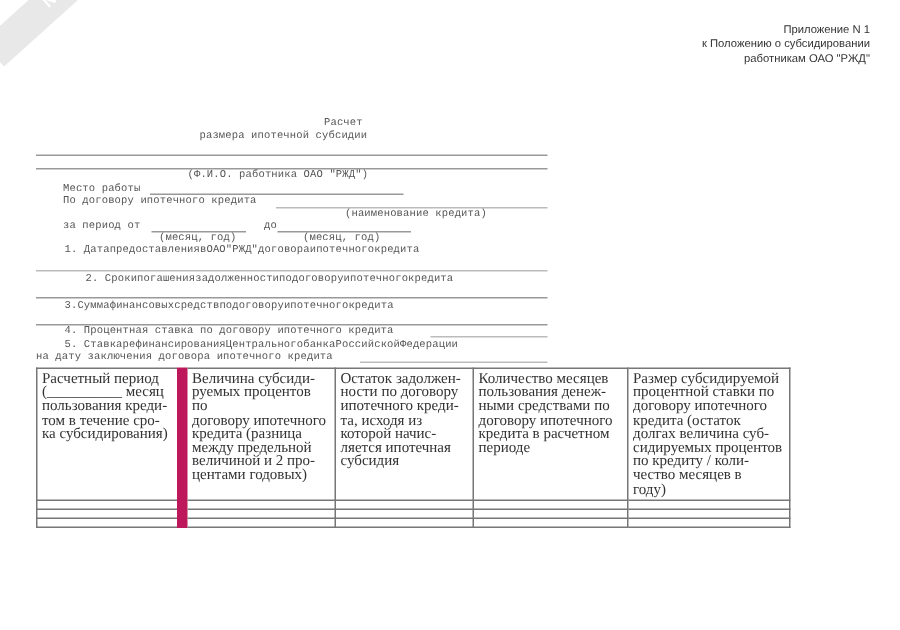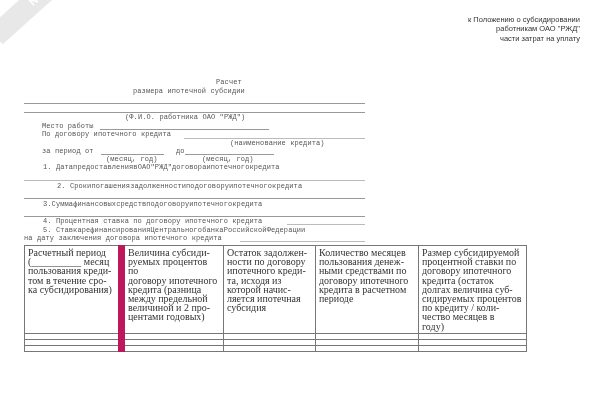--- a/index.html
+++ b/index.html
@@ -23,23 +23,23 @@
   table.grid td.strong-left { border-left:7px solid #be185d; }
 </style>
 </head>
 <body>
 
 <div class="watermark">
     <span>NoNumber.ru</span>
   </div>
 
 <div class="appendix sans">
+  <div>Приложение N 1</div>
   <div>к Положению о субсидировании</div>
   <div>работникам ОАО "РЖД"</div>
-  <div>части затрат на уплату</div>
 </div>
 
 <div class="abs mono" style="left:178px;top:78px;padding-left:38px;">Расчет</div>
 <div class="abs mono" style="left:133px;top:87px;">размера ипотечной субсидии</div>
 
 <div class="line" style="left:24px;top:103px;width:341px;"></div>
 <div class="line" style="left:24px;top:112px;width:341px;"></div>
 <div class="abs mono" style="left:125px;top:113px;">(Ф.И.О. работника ОАО "РЖД")</div>
 
 <div class="abs mono" style="left:42px;top:122px;">Место работы</div>

